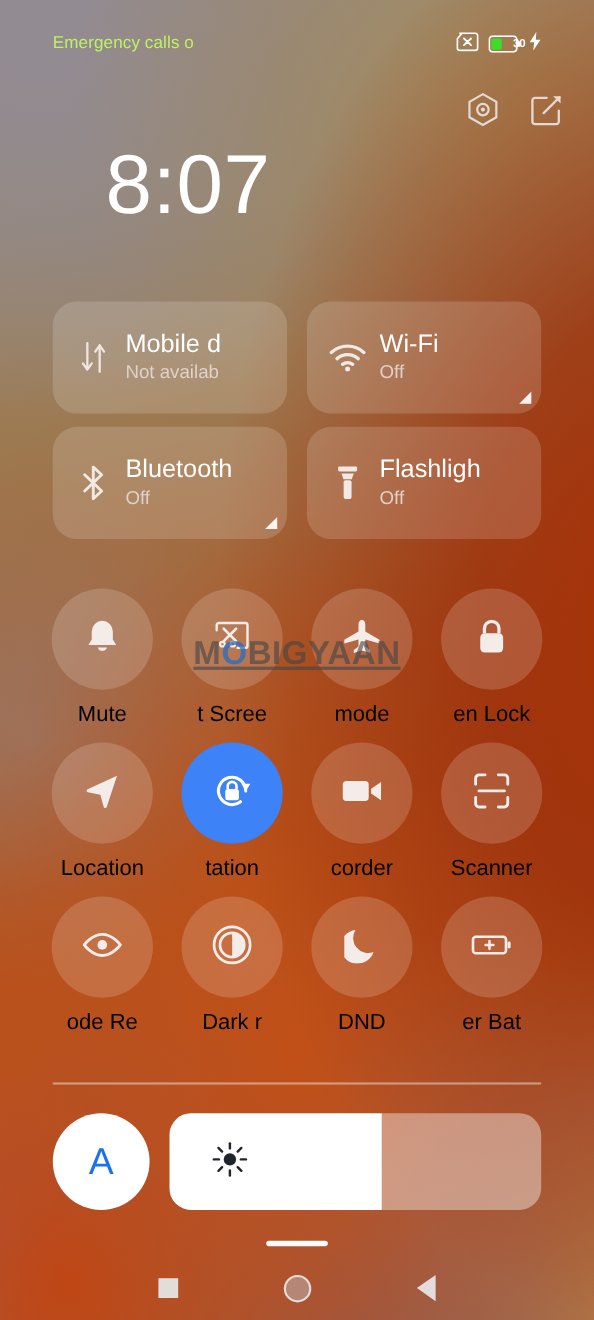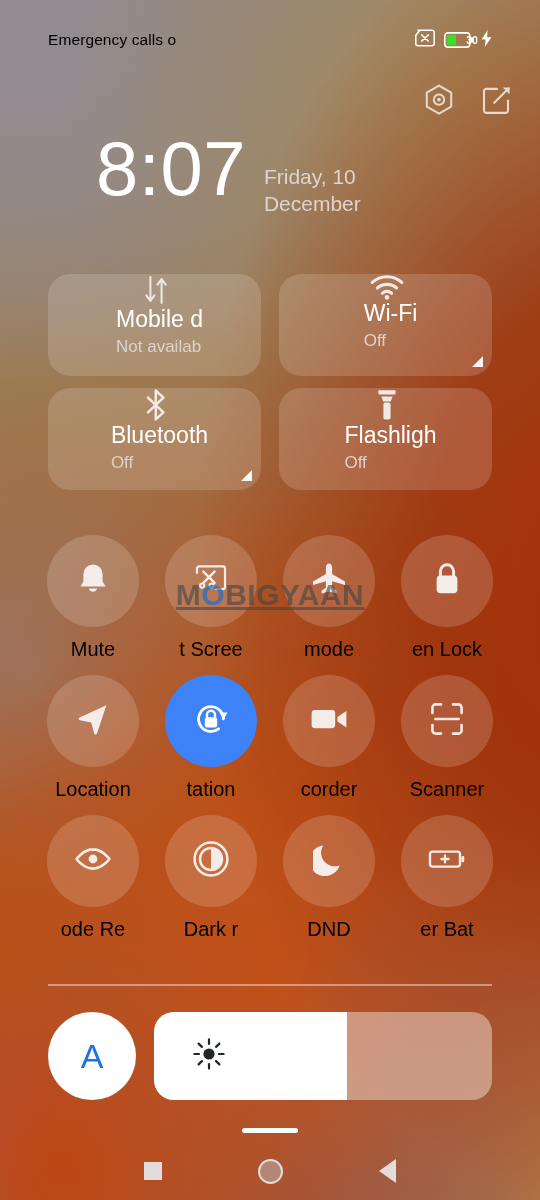--- a/index.html
+++ b/index.html
@@ -42,21 +42,21 @@
     position: absolute;
     top: 0; left: 0; right: 0;
     height: 52px;
     display: flex;
     align-items: center;
     justify-content: space-between;
     padding: 0 24px 0 48px;
   }
   .sb-left {
     font-size: 15.5px;
-    color: #000000;
+    color: #bef264;
     letter-spacing: 0.1px;
     white-space: nowrap;
     overflow: hidden;
     max-width: 200px;
     margin-top: 28px;
   }
   .sb-right {
     display: flex;
     align-items: center;
     gap: 7px;
@@ -122,21 +122,20 @@
   }
   .bigtile {
     position: relative;
     height: 102px;
     border-radius: 22px;
     background: rgba(255,255,255,0.16);
     display: flex;
     align-items: center;
     padding: 0 14px 0 16px;
     overflow: hidden;
-    flex-direction: column;
   }
   .bigtile .ticon {
     flex: 0 0 auto;
     width: 42px;
     display: flex;
     align-items: center;
     justify-content: center;
   }
   .bigtile .ttext {
     margin-left: 8px;
@@ -341,21 +340,20 @@
       <span>
         <svg width="11" height="17" viewBox="0 0 11 17">
           <path d="M6.6 0 L0.6 9.4 H4.6 L3.8 17 L10.4 7.2 H6.1 Z" fill="#ffffff"></path>
         </svg>
       </span>
     </div>
   </div>
 
   <div class="clockrow">
     <div class="clock">8:07</div>
-    <div class="datebox">Friday, 10 December</div>
   </div>
 
   <div class="hdr-icons">
     <span>
       <svg width="30" height="32" viewBox="0 0 30 32">
         <path d="M15 1.6 L27.2 8.6 V22.6 L15 29.6 L2.8 22.6 V8.6 Z" fill="none" stroke="#e6d9d2" stroke-width="2"></path>
         <circle cx="15" cy="15.6" r="5.2" fill="none" stroke="#e6d9d2" stroke-width="2"></circle>
         <circle cx="15" cy="15.6" r="1.9" fill="#e6d9d2"></circle>
       </svg>
     </span>

